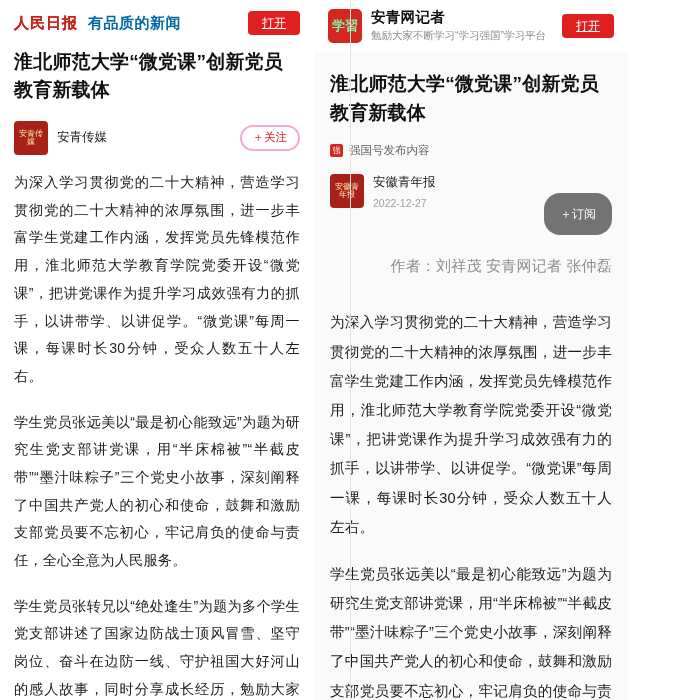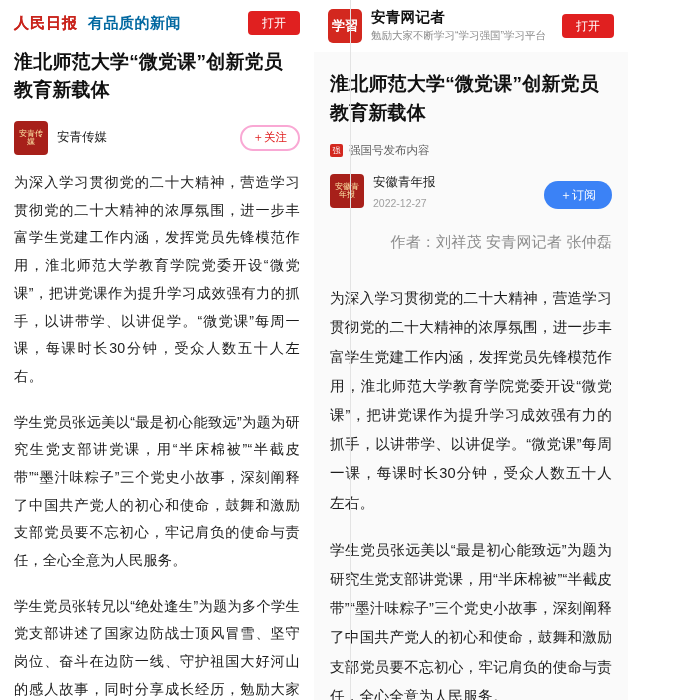--- a/index.html
+++ b/index.html
@@ -64,20 +64,21 @@
     margin-left: auto;
     background: #e02020;
     color: #fff;
     font-size: 12px;
     border-radius: 4px;
     padding: 5px 14px;
     border: none;
     line-height: 1.2;
     cursor: pointer;
     white-space: nowrap;
+    text-decoration: underline;
   }
   .l-title {
     padding: 4px 14px 2px 14px;
     font-size: 19px;
     font-weight: bold;
     color: #111;
     line-height: 1.45;
     letter-spacing: 0.2px;
   }
   .l-author-row {
@@ -150,21 +151,21 @@
     display: flex;
     align-items: center;
     padding: 10px 14px;
     height: 52px;
     background: #fff;
   }
   .xqg-logo {
     width: 34px; height: 34px;
     border-radius: 5px;
     background: #d3281f;
-    color: #ffffff;
+    color: #86efac;
     display: flex;
     align-items: center;
     justify-content: center;
     font-family: "Liberation Serif", serif;
     font-size: 13px;
     font-weight: bold;
     flex: none;
     letter-spacing: 0;
   }
   .xqg-text {
@@ -234,27 +235,27 @@
     line-height: 1.4;
   }
   .r-author-date {
     font-size: 10.5px;
     color: #a0a0a0;
     line-height: 1.6;
     margin-top: 3px;
   }
   .subscribe-btn {
     margin-left: auto;
-    margin-top: 7px;
-    background: #3b82f6;
+    margin-top: 19px;
+    background: #737373;
     color: #fff;
     font-size: 12px;
     border: none;
     border-radius: 16px;
-    padding: 7px 16px;
+    padding: 14px 16px;
     line-height: 1.2;
     cursor: pointer;
     white-space: nowrap;
   }
   .r-credit {
     margin-top: 22px;
     font-size: 15px;
     color: #8e8e8e;
     text-align: right;
     letter-spacing: 0.2px;

